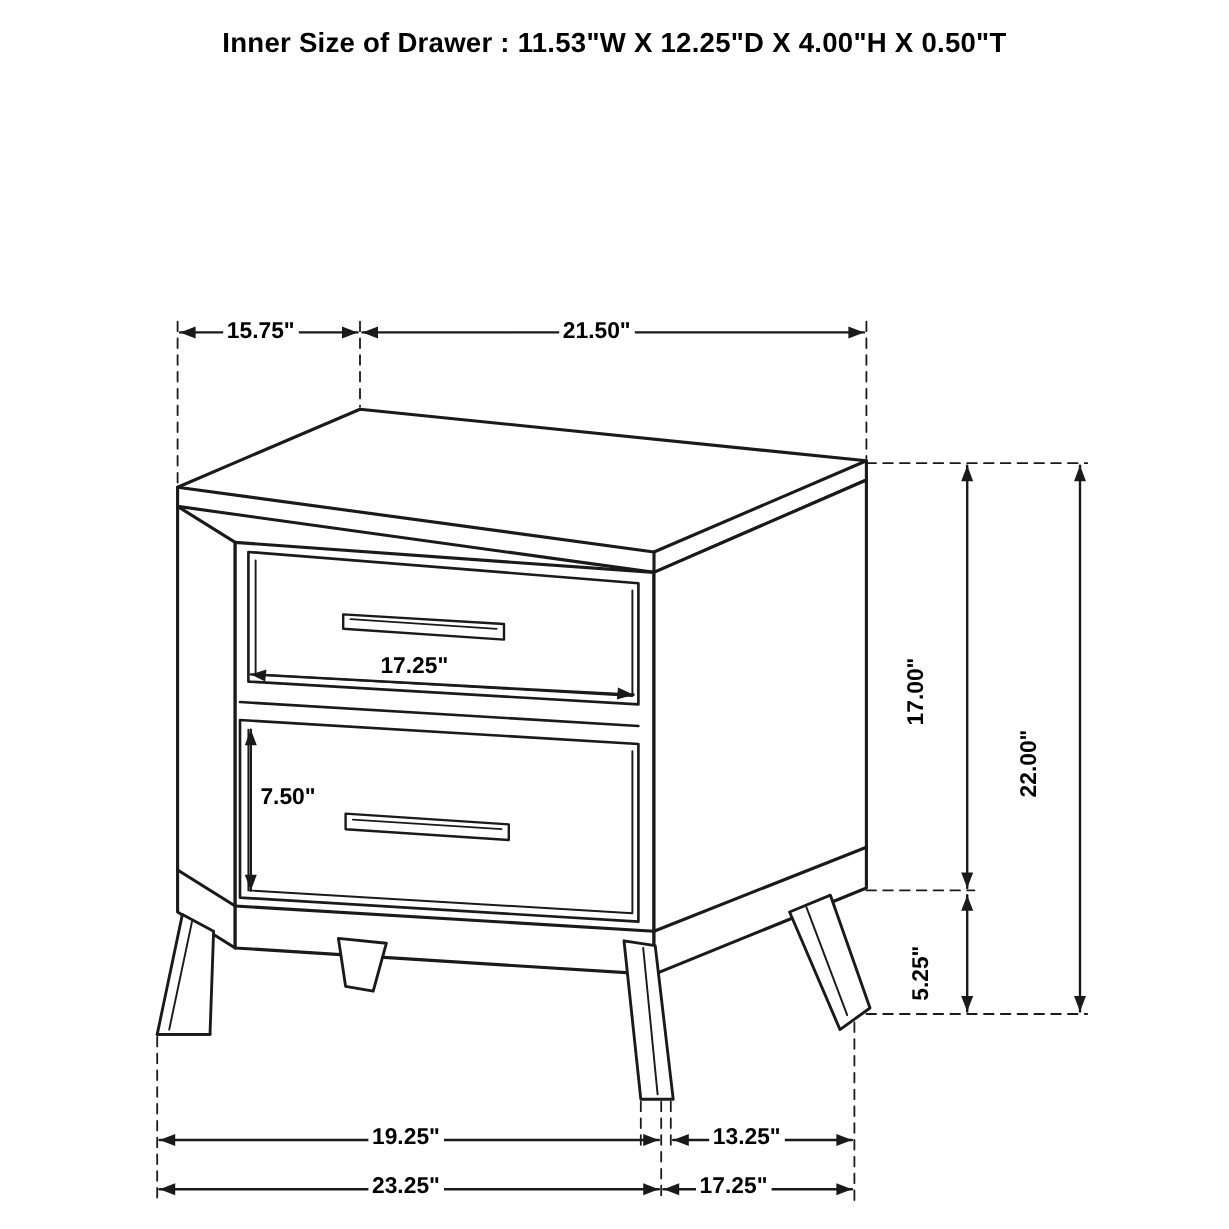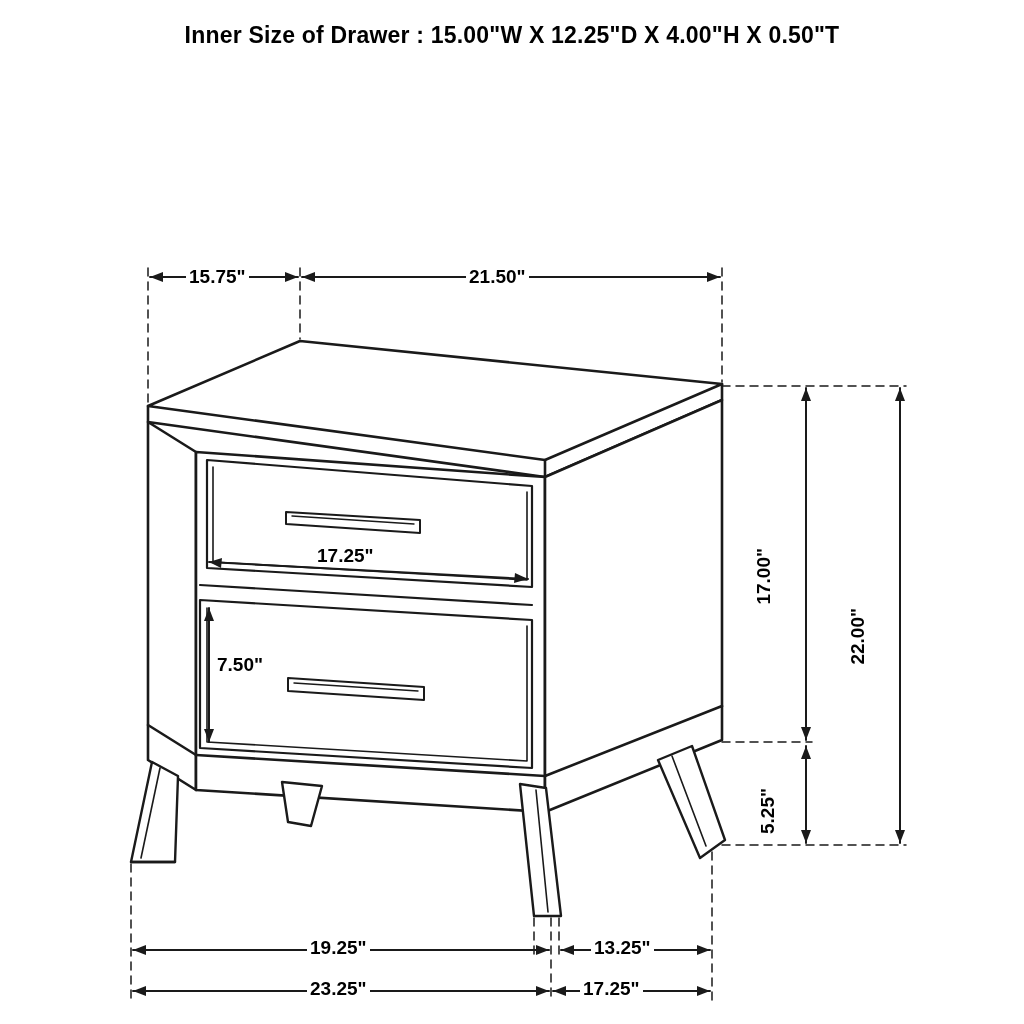--- a/index.html
+++ b/index.html
@@ -53,21 +53,21 @@
     text-orientation: mixed;
     transform: rotate(180deg);
     padding: 3px 0;
   }
 </style>
 </head>
 <body>
 
 <div id="diagram-root">
 
-  <div class="title">Inner Size of Drawer : 15.00"W X 12.25"D X 4.00"H X 0.50"T</div>
+  <div class="title">Inner Size of Drawer : 11.53"W X 12.25"D X 4.00"H X 0.50"T</div>
 
   <svg class="drawing" viewBox="0 0 1024 1024">
     <g fill="none" stroke="#1a1a1a" stroke-width="2.6" stroke-linejoin="round" stroke-linecap="round">
 
       <polygon points="148,406 300,341 722,384 545,460" fill="#ffffff" stroke="#1a1a1a" stroke-width="2.6"></polygon>
 
       <polyline points="148,406 148,422 545,477 545,460" stroke-width="2.6"></polyline>
       <polyline points="545,477 722,400 722,384" stroke-width="2.6"></polyline>
 
       <polygon points="148,422 148,760 196,790 196,452" fill="#ffffff" stroke="#1a1a1a" stroke-width="2.6"></polygon>

